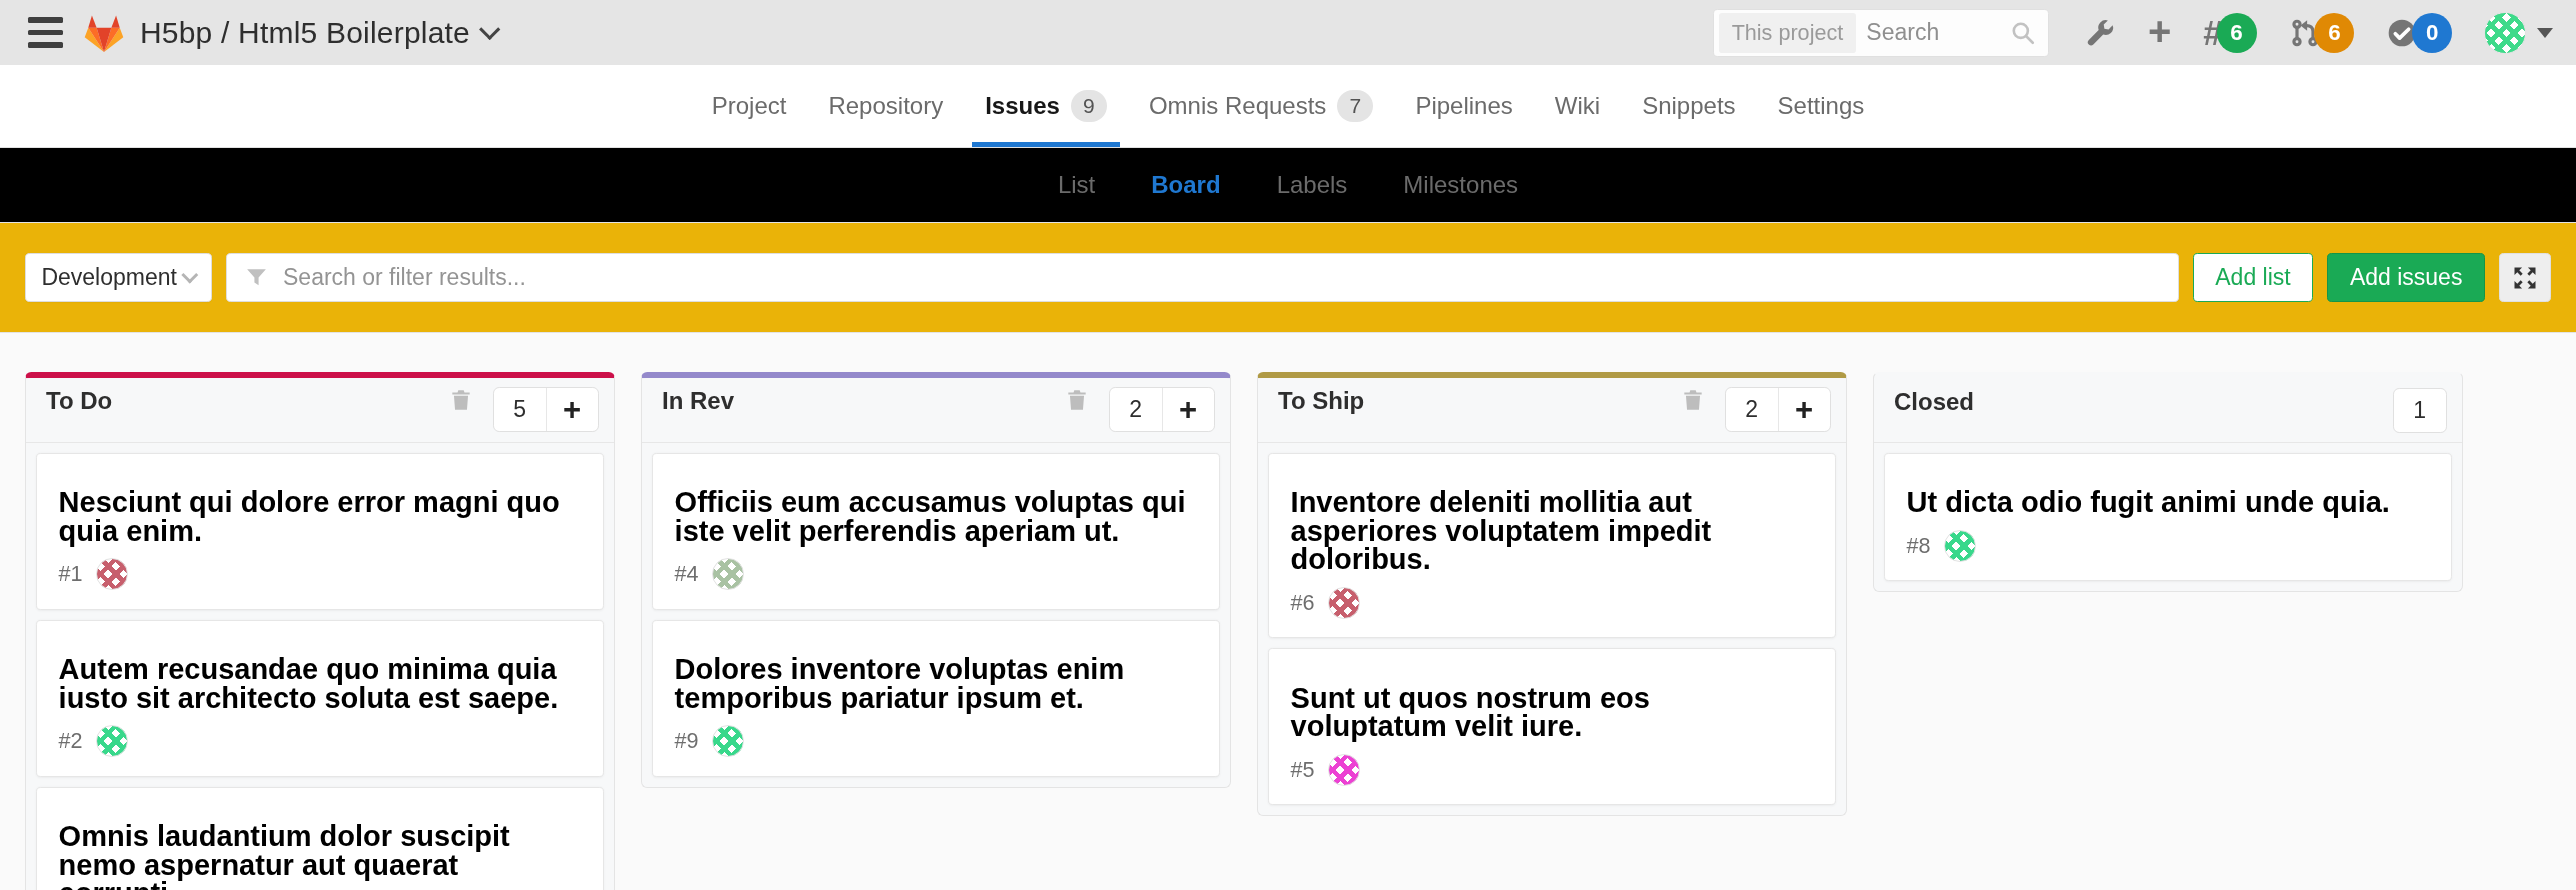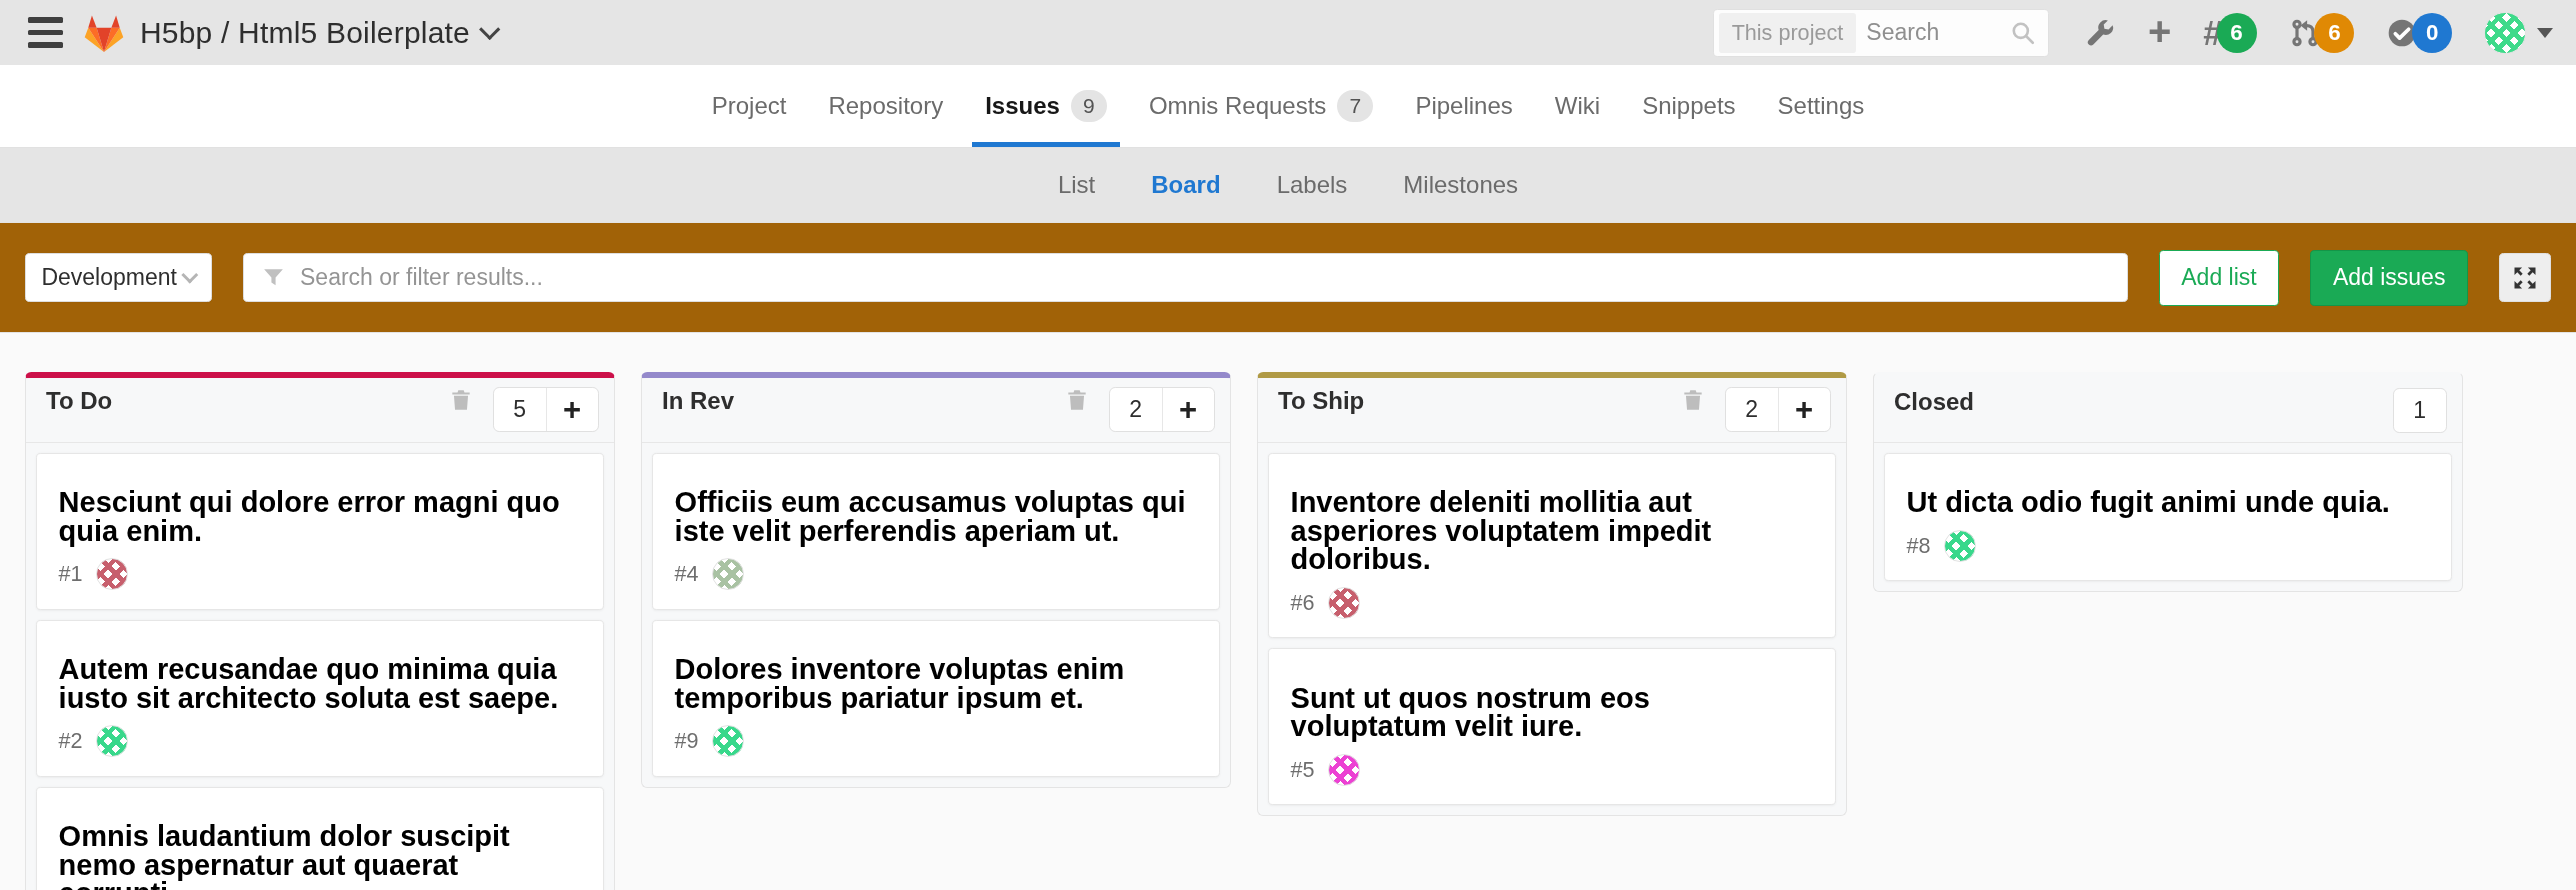--- a/index.html
+++ b/index.html
@@ -65,47 +65,47 @@
     height: 83px; background:#fff; border-bottom:0.8px solid #e1e1e1;
     display:flex; justify-content:center;
   }
   .ptab { position:relative; display:flex; align-items:center; gap:10.8px; padding:0 21px; font-size:24px; color:#6b6b6b; cursor:pointer; }
   .ptab.active { color:#171717; font-weight:700; }
   .ptab.active::after { content:""; position:absolute; left:7.7px; right:7.7px; bottom:0; height:5.4px; background:#1f78d1; }
   .ptab-badge { background:#e4e4e4; color:#535353; font-size:21px; font-weight:400; padding:3.9px 12.3px; border-radius:770px; }
 
   
   .issues-nav {
-    height: 75px; background:#e5e5e5; border-bottom:0.8px solid #e3e3e3;
+    height: 75px; background:#000000; border-bottom:0.8px solid #e3e3e3;
     display:flex; justify-content:center; align-items:center; gap:56px;
     font-size:24px; color:#6b6b6b;
   }
   .subtab { cursor:pointer; }
   .subtab.active { color:#1f78d1; font-weight:700; }
 
   
   .filter-section {
-    height: 110px; background:#a16207; border-bottom:0.8px solid #e3e3e3;
-    display:flex; align-items:center; padding:0 25px; gap:31px;
+    height: 110px; background:#eab308; border-bottom:0.8px solid #e3e3e3;
+    display:flex; align-items:center; padding:0 25px; gap:14px;
   }
   .milestone-dropdown {
     width: 187px; height: 49px; background:#fff;
     border:0.8px solid #dedede; border-radius:4.6px;
     display:flex; align-items:center; justify-content:space-between;
     padding:0 15.4px; font-size:23px; cursor:pointer; box-shadow:0 0.8px 1.5px rgba(0,0,0,.03);
   }
   .chev { width:11.6px; height:11.6px; border:solid #b5b5b5; border-width:0 3.1px 3.1px 0; transform:rotate(45deg); margin-top:-6.2px; }
   .filter-input {
     flex:1; height:49px; background:#fff; border:0.8px solid #dedede; border-radius:4.6px;
     display:flex; align-items:center; padding:0 17px; gap:14px;
   }
   .filter-input input { flex:1; border:0; outline:none; font-size:23px; font-family:inherit; color:#444; background:transparent; }
   .filter-input input::placeholder { color:#949494; }
   .funnel-icon { color:#c0c0c0; }
-  .btn { height:56px; border-radius:4.6px; font-size:23px; font-family:inherit; display:flex; align-items:center; padding:0 21.6px; cursor:pointer; white-space:nowrap; }
+  .btn { height:49px; border-radius:4.6px; font-size:23px; font-family:inherit; display:flex; align-items:center; padding:0 21.6px; cursor:pointer; white-space:nowrap; }
   .btn-add-list { background:#fff; border:1.5px solid #1aaa55; color:#1aaa55; }
   .btn-add-issues { background:#1aaa55; border:0.8px solid #149548; color:#fff; }
   .btn-fullscreen { width:52px; height:49px; padding:0; justify-content:center; background:#eee; border:0.8px solid #e0e0e0; color:#333; }
 
   
   .board { padding: 39px 25px 0; display:flex; gap:26px; align-items:flex-start; }
   .board-column {
     width: 590px; flex:none;
     background:#f7f8f9;
     border:0.8px solid #e4e4e4;

